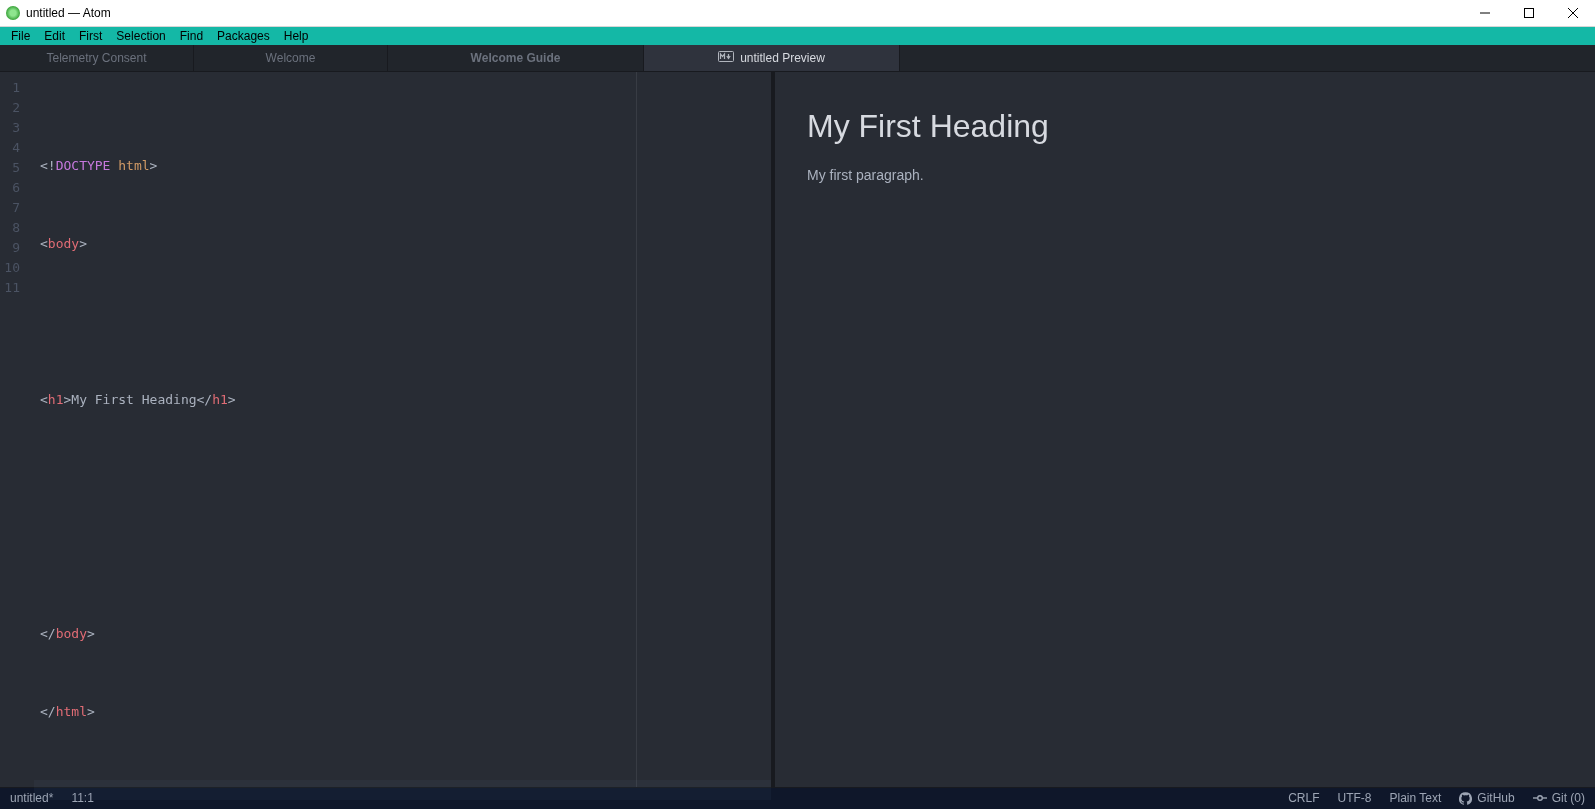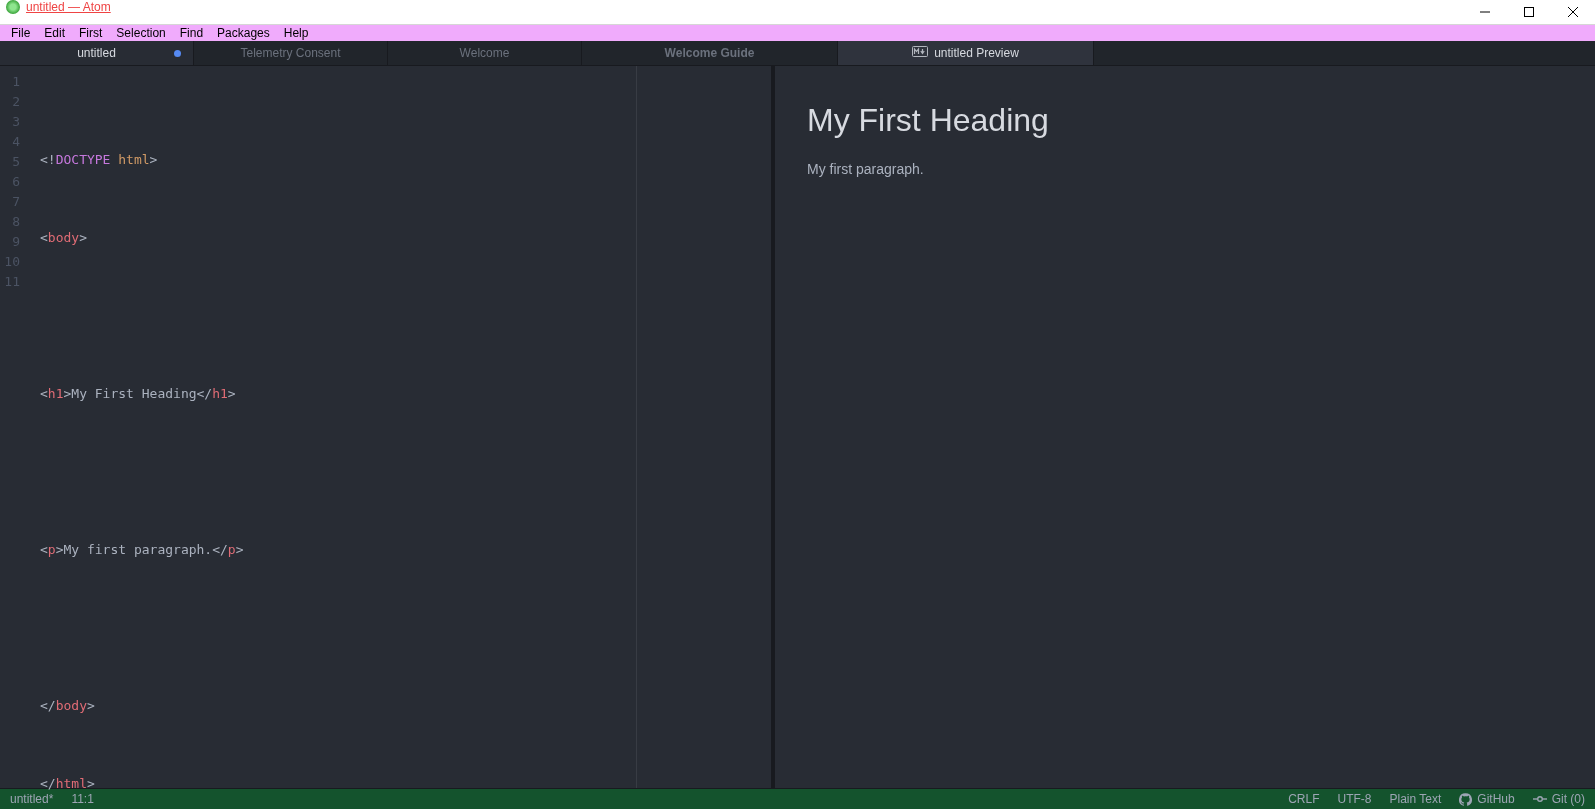--- a/index.html
+++ b/index.html
@@ -1,28 +1,28 @@
 <!DOCTYPE html>
 <html><head>
 <meta charset="utf-8">
 <style>
   * { margin: 0; padding: 0; box-sizing: border-box; }
   html, body { width: 100%; height: 100%; font-family: "Segoe UI", "Helvetica Neue", Arial, sans-serif; background: #1d2426; color: #c5c8c6; overflow: hidden; }
   .app { width: 1595px; height: 809px; display: flex; flex-direction: column; background: #282c34; }
 
   
-  .titlebar { height: 28px; background: #ffffff; color: #ef4444; display: flex; align-items: flex-start; justify-content: space-between; padding-left: 6px; font-size: 12px; text-decoration: underline; }
+  .titlebar { height: 28px; background: #ffffff; color: #000000; display: flex; align-items: center; justify-content: space-between; padding-left: 6px; font-size: 12px; }
   .titlebar-left { display: flex; align-items: center; gap: 6px; }
   .atom-icon { width: 14px; height: 14px; border-radius: 50%; background: radial-gradient(circle at 50% 50%, #8ee58e 30%, #3aa33a 70%); flex: 0 0 auto; }
   .window-controls { display: flex; height: 100%; }
   .window-controls div { width: 44px; display: flex; align-items: center; justify-content: center; cursor: default; }
   .window-controls svg { stroke: #000; stroke-width: 1; fill: none; }
 
   
-  .menubar { height: 20px; background: #f0abfc; color: #000000; display: flex; align-items: center; font-size: 12px; padding-left: 4px; border-top: 1px solid #d6d6d6; }
+  .menubar { height: 20px; background: #14b8a6; color: #000000; display: flex; align-items: center; font-size: 12px; padding-left: 4px; border-top: 1px solid #d6d6d6; }
   .menubar div { padding: 0 7px; cursor: default; }
 
   
   .tab-bar { height: 29px; background: #21252b; display: flex; border-bottom: 1px solid #181a1f; }
   .tab { position: relative; display: flex; align-items: center; justify-content: center; color: #6b717d; font-size: 12px; border-right: 1px solid #181a1f; cursor: default; padding: 0 20px; }
   .tab.left-active { background: #282c34; color: #d7dae0; }
   .tab.right-active { background: #2f333d; color: #d7dae0; }
   .tab .dot { position: absolute; right: 12px; width: 7px; height: 7px; border-radius: 50%; background: #568af2; }
   .tab .md-icon { margin-right: 6px; opacity: 0.85; }
   .tab0 { flex: 0 0 194px; }
@@ -52,21 +52,21 @@
   .tok-doc   { color: #c678dd; } 
   .tok-attr  { color: #d19a66; }
   .tok-txt   { color: #abb2bf; }
 
   
   .preview { padding: 36px 32px; color: #c8ccd4; max-width: 760px; }
   .preview h1 { font-size: 32px; font-weight: 300; color: #d7dae0; margin-bottom: 22px; }
   .preview p  { font-size: 14px; color: #abb2bf; }
 
   
-  .status-bar { height: 24px; background: #14532d; color: #9da5b4; display: flex; align-items: center; justify-content: space-between; font-size: 12px; border-top: 1px solid #181a1f; padding: 0 10px; }
+  .status-bar { height: 24px; background: #0f172a; color: #9da5b4; display: flex; align-items: center; justify-content: space-between; font-size: 12px; border-top: 1px solid #181a1f; padding: 0 10px; }
   .status-left, .status-right { display: flex; align-items: center; gap: 18px; }
   .status-right .item { display: flex; align-items: center; gap: 5px; cursor: default; }
   .gh-icon, .git-icon { display: inline-flex; }
 </style>
 </head>
 <body>
 <div class="app">
 
   <div class="titlebar">
     <div class="titlebar-left">
@@ -96,24 +96,20 @@
     <div>File</div>
     <div>Edit</div>
     <div>First</div>
     <div>Selection</div>
     <div>Find</div>
     <div>Packages</div>
     <div>Help</div>
   </div>
 
   <div class="tab-bar">
-    <div class="tab tab0 left-active">
-      <span>untitled</span>
-      <span class="dot"></span>
-    </div>
     <div class="tab tab2">
       <span>Telemetry Consent</span>
     </div>
     <div class="tab tab3">
       <span>Welcome</span>
     </div>
     <div class="tab tab4">
       <span>Welcome Guide</span>
     </div>
     <div class="tab tab5 right-active">
@@ -143,21 +139,20 @@
         <div>10</div>
         <div>11</div>
       </div>
       <div class="code">
         <div class="wrap-guide"></div>
         <div class="line"><span class="tok-punc">&lt;!</span><span class="tok-doc">DOCTYPE</span> <span class="tok-attr">html</span><span class="tok-punc">&gt;</span></div>
         <div class="line"><span class="tok-punc">&lt;</span><span class="tok-tag">body</span><span class="tok-punc">&gt;</span></div>
         <div class="line"></div>
         <div class="line"><span class="tok-punc">&lt;</span><span class="tok-tag">h1</span><span class="tok-punc">&gt;</span><span class="tok-txt">My First Heading</span><span class="tok-punc">&lt;/</span><span class="tok-tag">h1</span><span class="tok-punc">&gt;</span></div>
         <div class="line"></div>
-        <div class="line"><span class="tok-punc">&lt;</span><span class="tok-tag">p</span><span class="tok-punc">&gt;</span><span class="tok-txt">My first paragraph.</span><span class="tok-punc">&lt;/</span><span class="tok-tag">p</span><span class="tok-punc">&gt;</span></div>
         <div class="line"></div>
         <div class="line"><span class="tok-punc">&lt;/</span><span class="tok-tag">body</span><span class="tok-punc">&gt;</span></div>
         <div class="line"><span class="tok-punc">&lt;/</span><span class="tok-tag">html</span><span class="tok-punc">&gt;</span></div>
         <div class="line current-line"></div>
       </div>
     </div>
     <div class="pane-divider"></div>
     <div class="pane-right">
       <div class="preview">
         <h1>My First Heading</h1>

